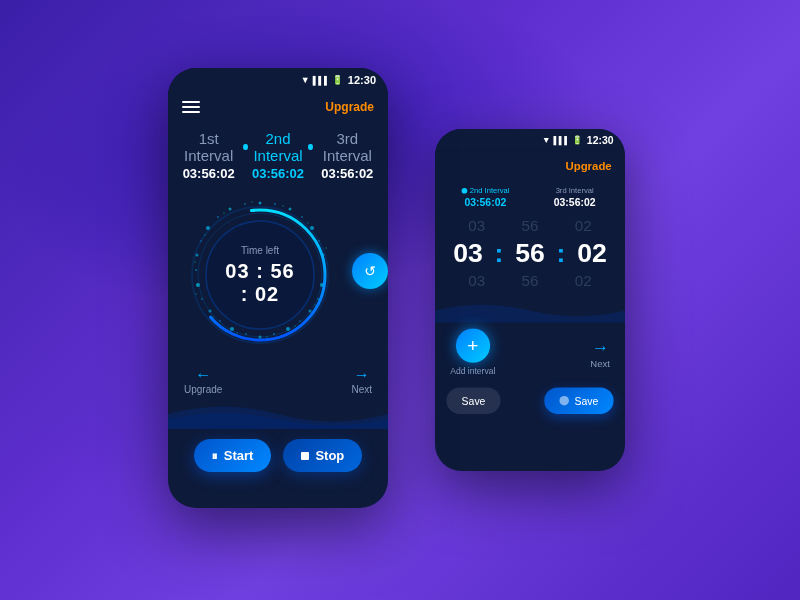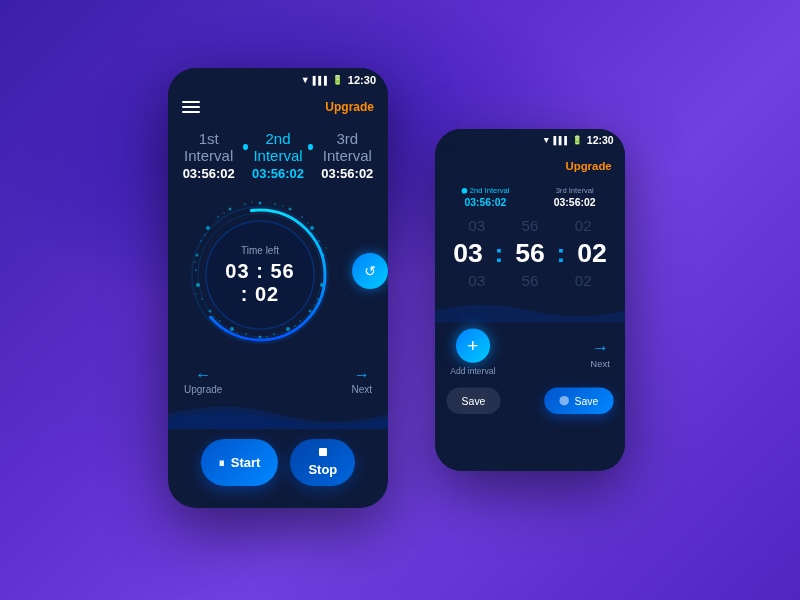--- a/index.html
+++ b/index.html
@@ -243,21 +243,20 @@
       border: none;
       color: white;
     }
     .btn-resume {
       background: linear-gradient(135deg, #0055cc, #0088ff);
       box-shadow: 0 4px 15px rgba(0,100,255,0.4);
     }
     .btn-stop {
       background: linear-gradient(135deg, #0044aa, #0066dd);
       box-shadow: 0 4px 15px rgba(0,80,200,0.4);
-      flex-direction: column;
     }
     .stop-icon-sq {
       width: 8px;
       height: 8px;
       background: white;
       border-radius: 1px;
     }
 
     
     .phone-secondary .intervals {

